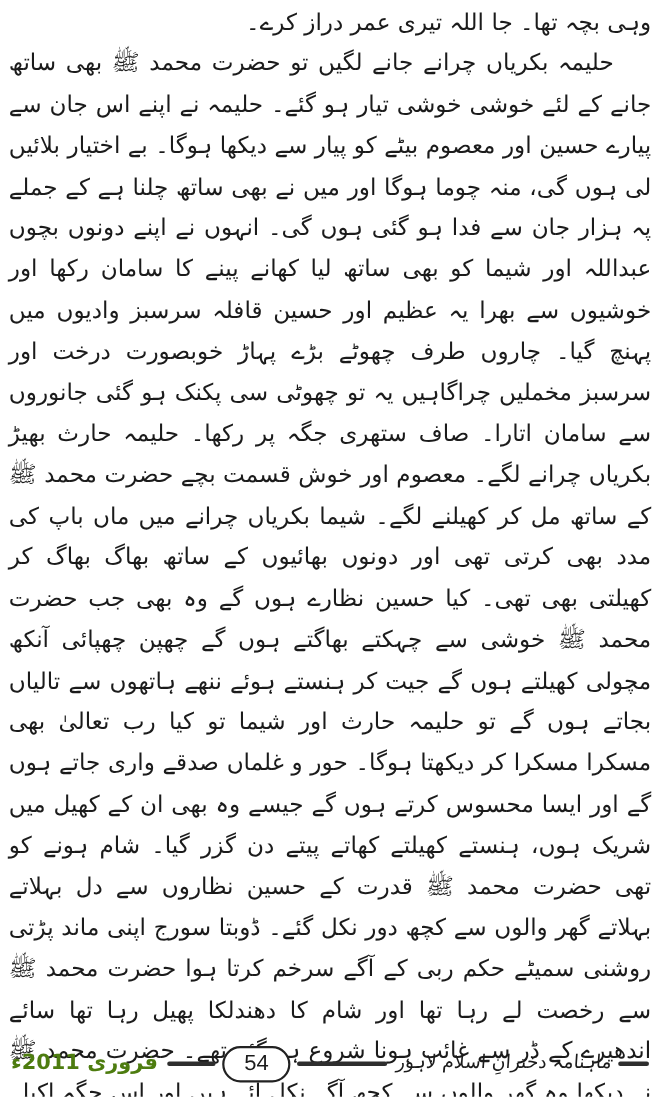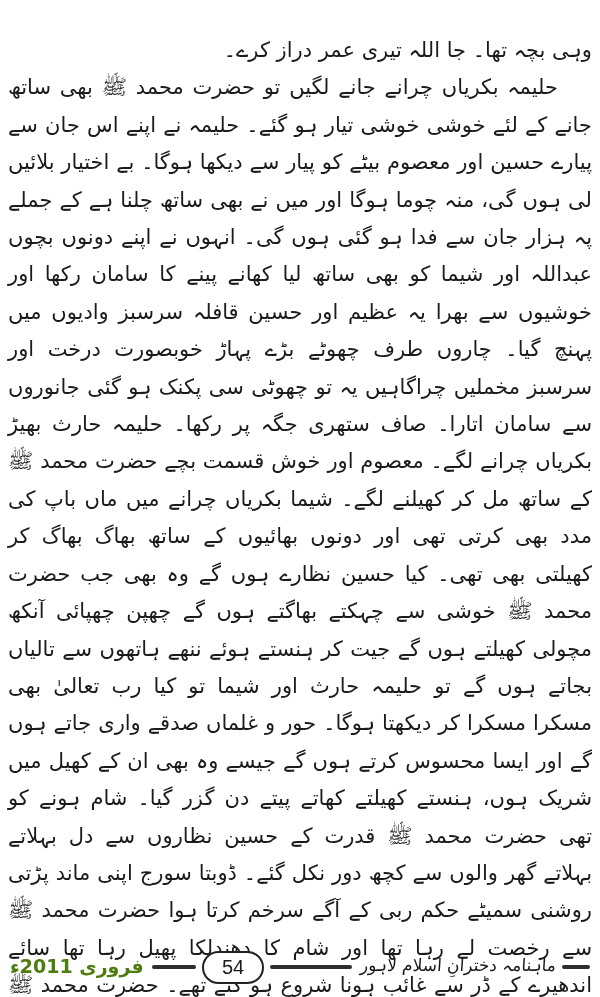--- a/index.html
+++ b/index.html
@@ -26,21 +26,20 @@
     direction: rtl;
     unicode-bidi: embed;
     font-size: 21px;
     line-height: 37.4px;
     color: #1b1b1b;
     text-align: justify;
   }
   .para-continuation {
     text-align: right;
     text-align-last: right;
-    margin-top: 30px;
   }
   .para-body {
     text-indent: 34px;
     text-align: justify;
   }
   .footer {
     position: absolute;
     left: 10px;
     right: 10px;
     bottom: 8px;

